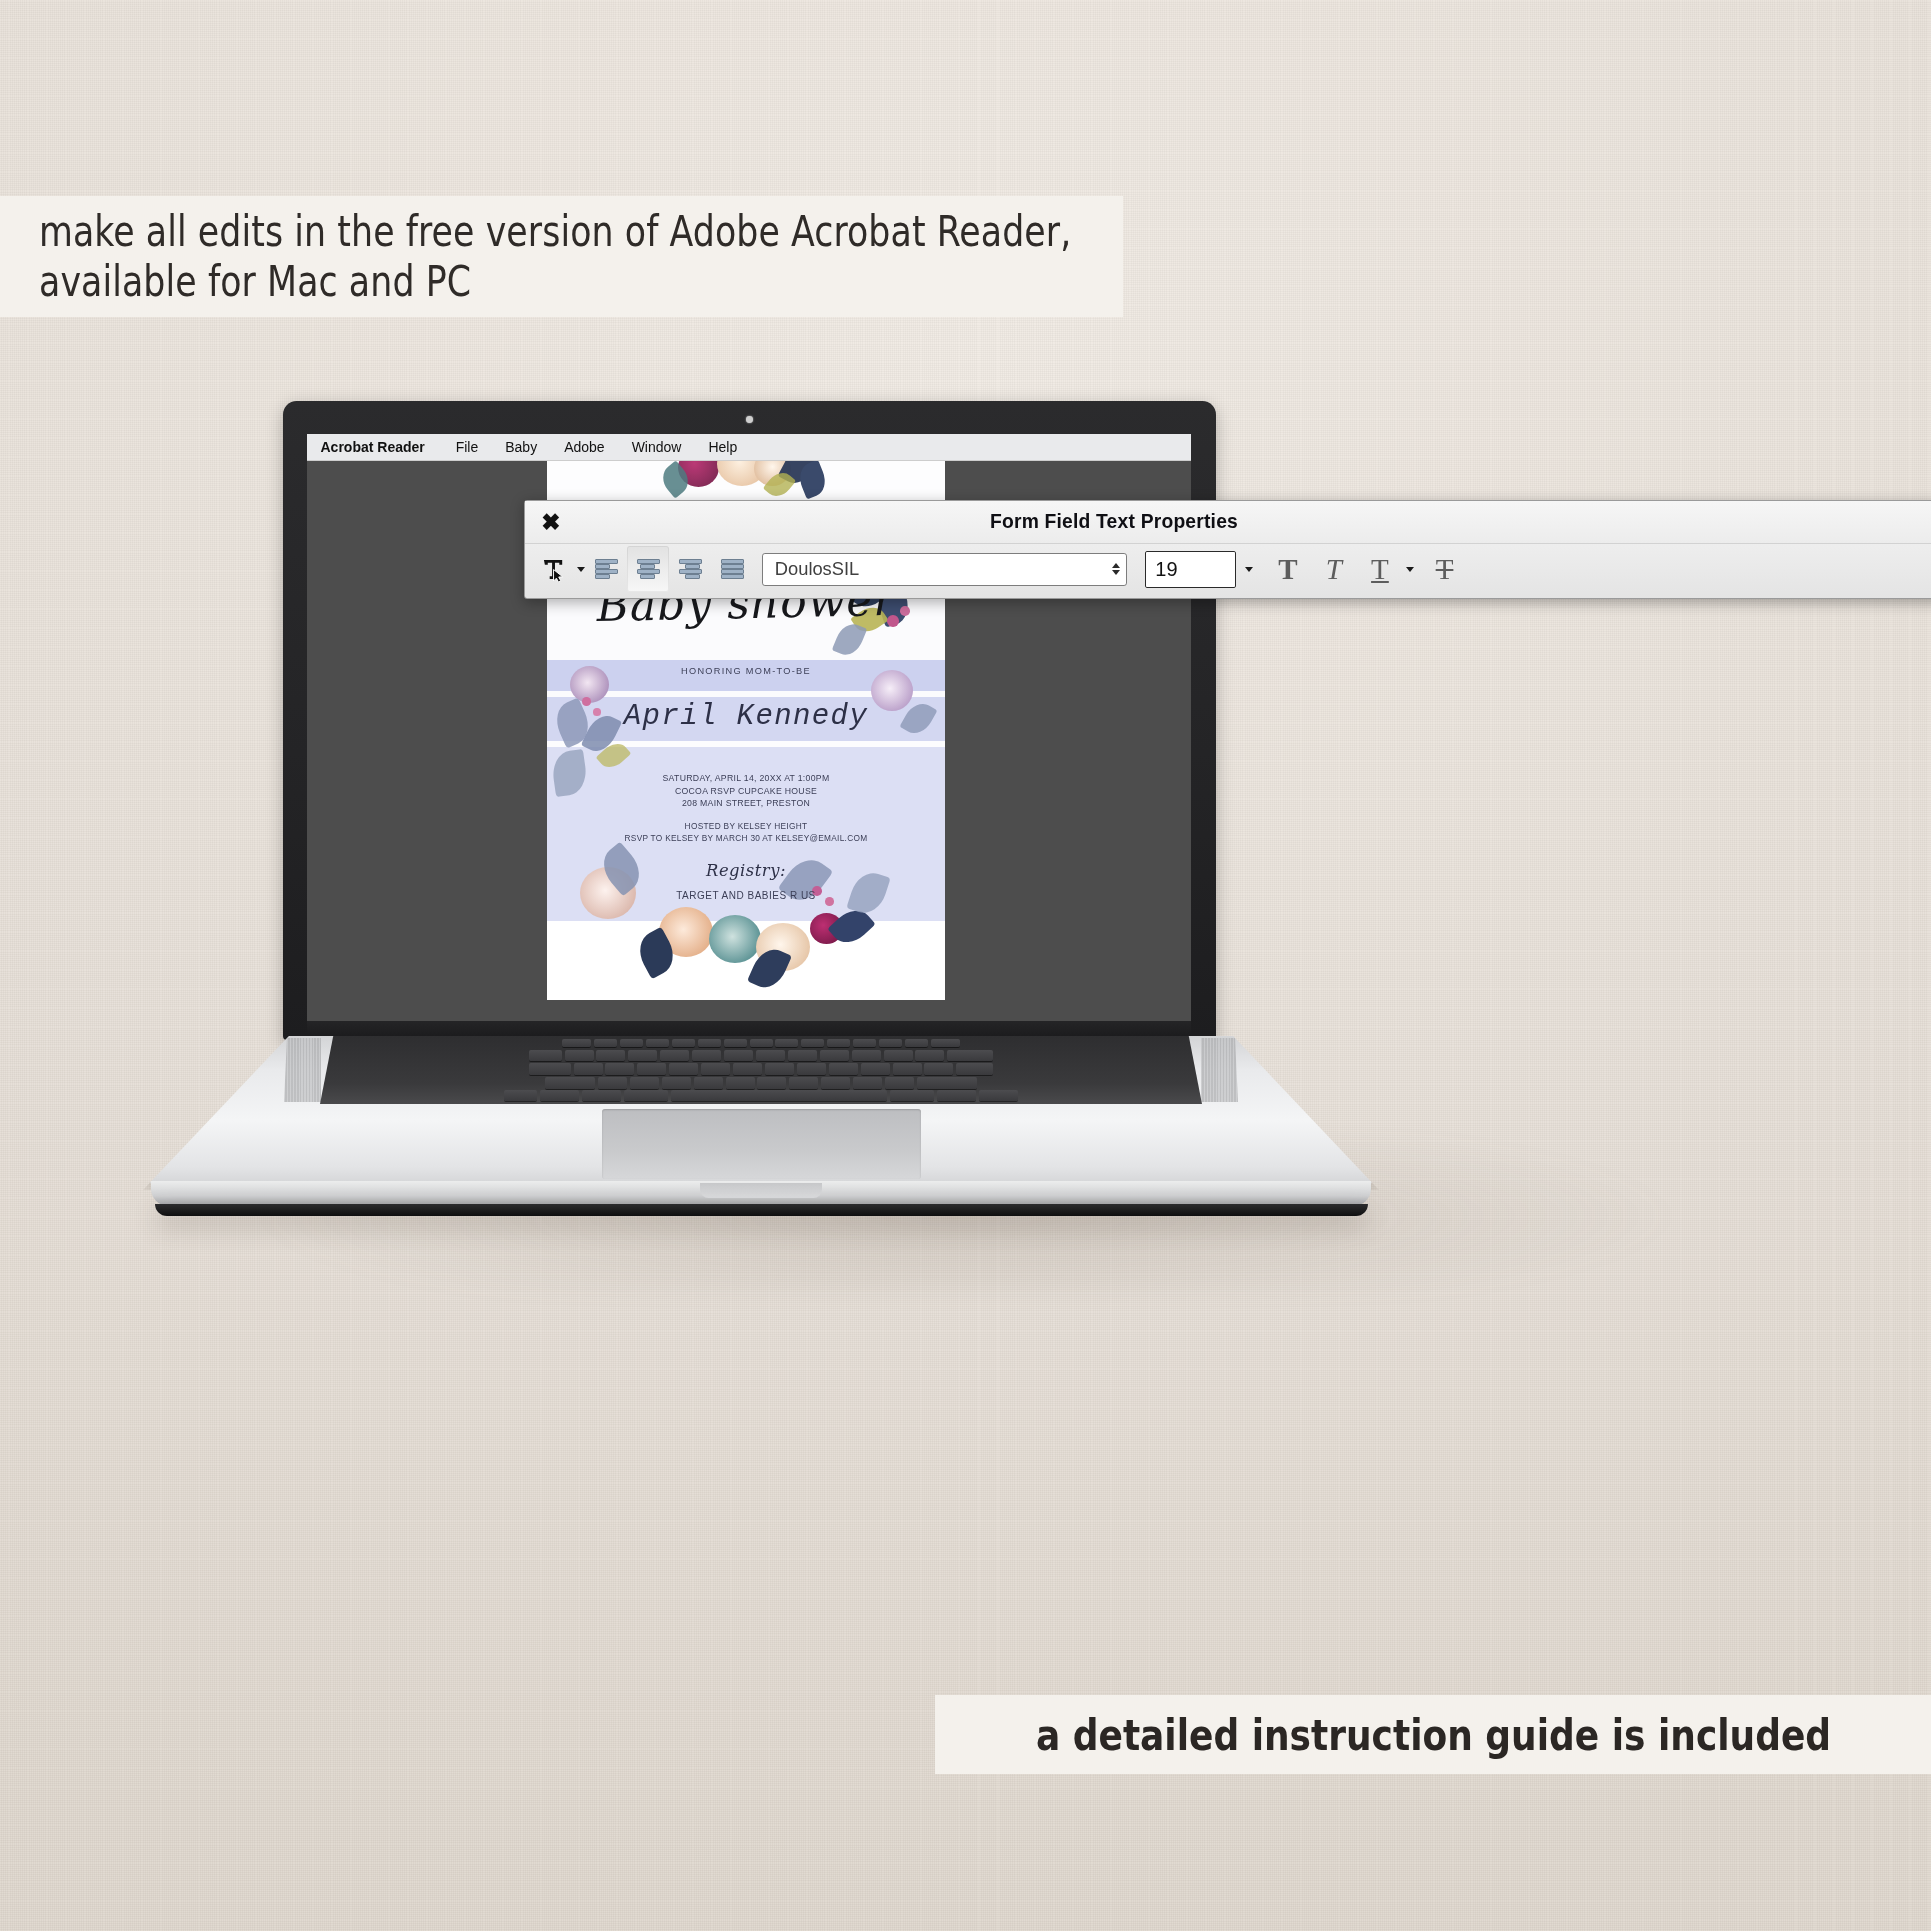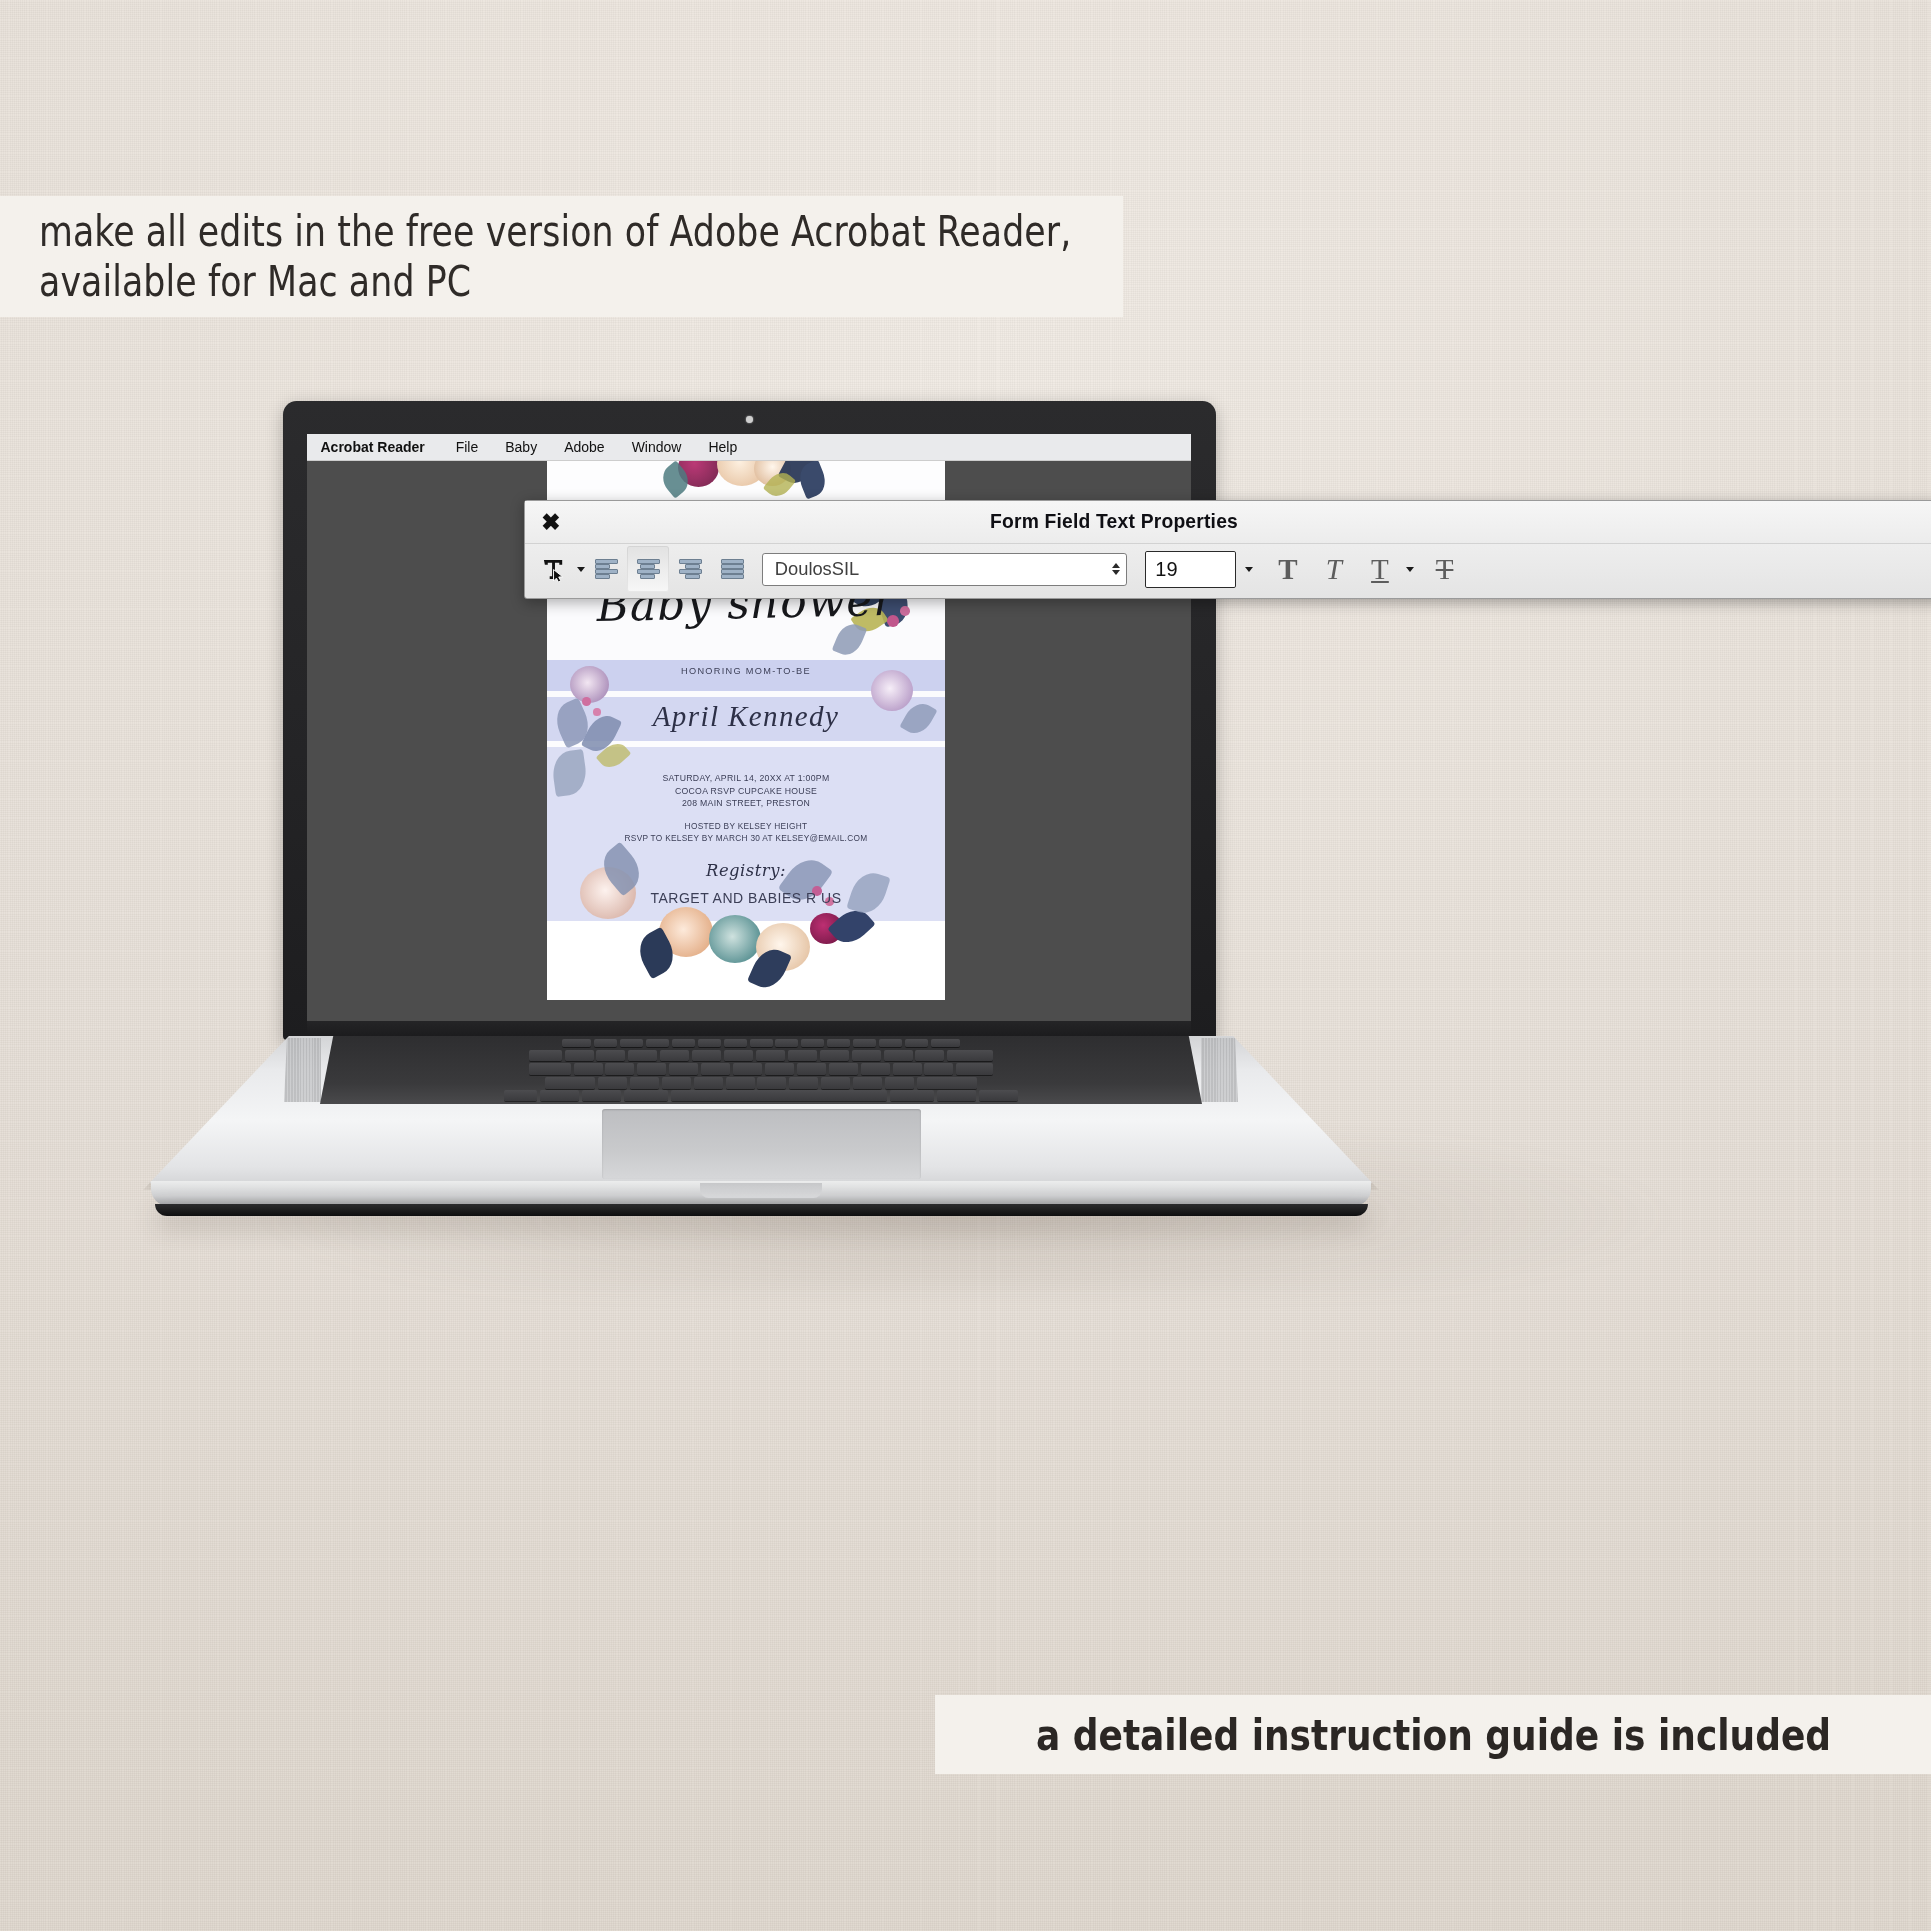--- a/index.html
+++ b/index.html
@@ -116,35 +116,35 @@
   .inv-text{position:absolute;left:0;width:100%;text-align:center;color:#3c3f55;}
   #inv-title{
     top:116px;font-family:"DejaVu Serif",serif;font-style:italic;
     font-size:44px;font-weight:400;color:#17181c;letter-spacing:1px;
     transform:rotate(-1.2deg);
   }
   #inv-honoring{
     top:205px;font-size:9.2px;letter-spacing:1.3px;color:#3e4159;
   }
   #inv-name{
-    top:239px;font-family:Liberation Serif, serif;font-style:italic;
+    top:239px;font-family:Liberation Mono, monospace;font-style:italic;
     font-size:29px;color:#2d3047;letter-spacing:1.4px;
   }
   #inv-details{
     top:311px;font-size:8.7px;line-height:1.45;letter-spacing:0.3px;color:#3b3e56;
   }
   #inv-host{
     top:359px;font-size:8.3px;line-height:1.5;letter-spacing:0.3px;color:#3b3e56;
   }
   #inv-registry-label{
     top:400px;font-family:"DejaVu Serif",serif;font-style:italic;
     font-size:16.4px;color:#2d3047;letter-spacing:0.5px;
   }
   #inv-registry-val{
-    top:429px;font-size:14px;letter-spacing:0.5px;color:#3b3e56;
+    top:429px;font-size:10px;letter-spacing:0.5px;color:#3b3e56;
   }
 
   
   .flo{position:absolute;border-radius:50%;filter:blur(0.4px);}
   .leafy{position:absolute;border-radius:60% 10% 60% 10%;}
 
   
   #chin{
     position:absolute;left:24px;top:620px;width:884px;height:17.4px;
     background:linear-gradient(180deg,#242426,#1b1b1d);

